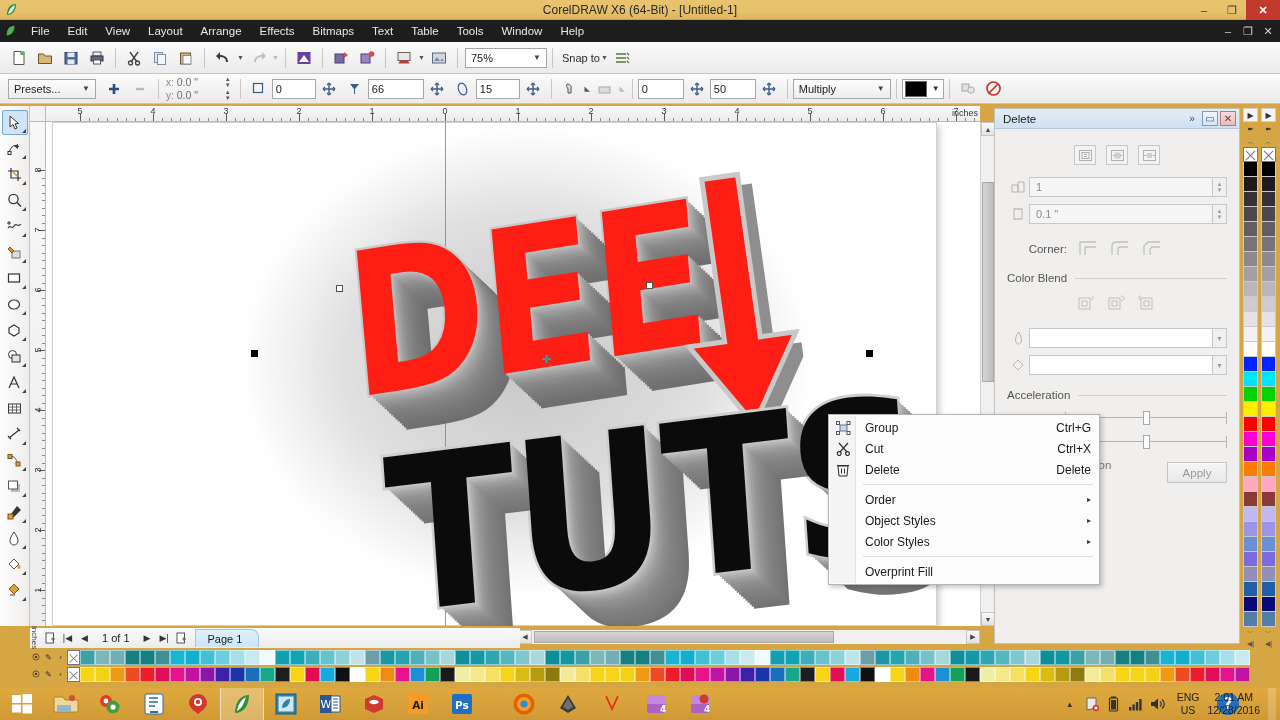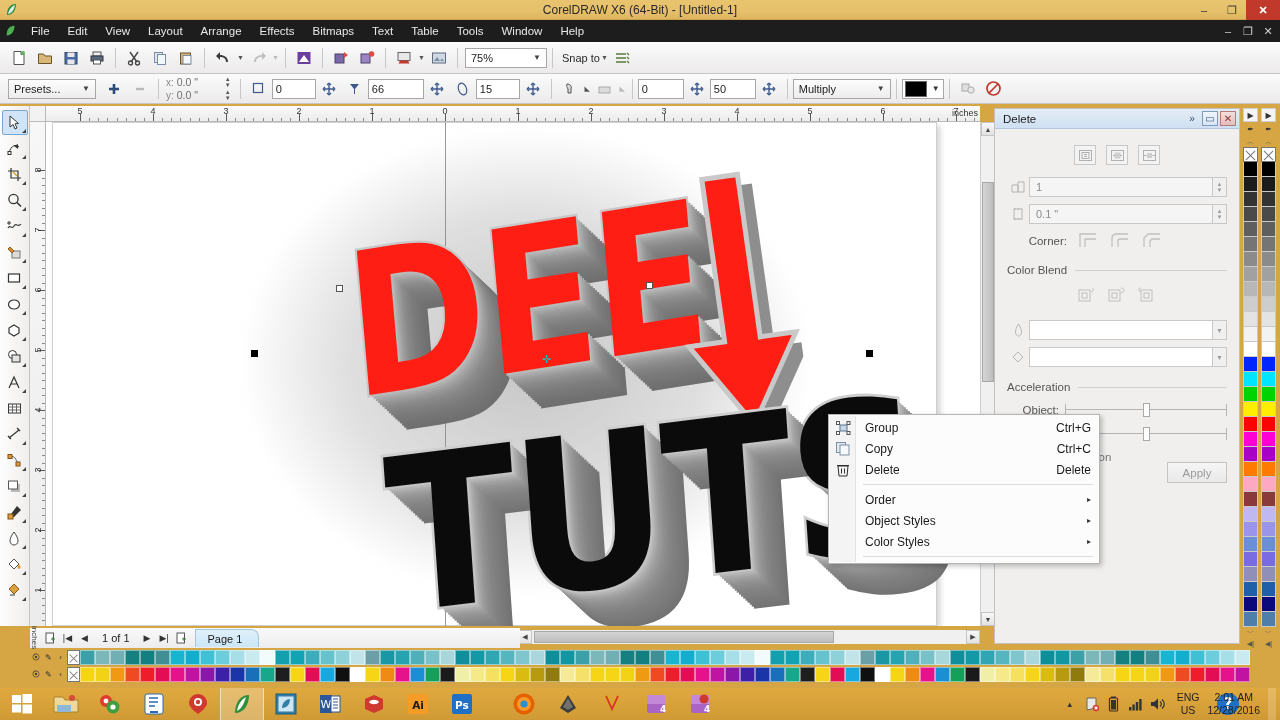--- a/index.html
+++ b/index.html
@@ -247,21 +247,21 @@
   .dk-field{ display:flex; align-items:center; margin-bottom:7px;}
   .dk-field .ico{ width:22px;height:18px;display:flex;align-items:center;justify-content:center;}
   .dk-inp{
     flex:1; height:20px; border:1px solid #c8c8c8; background:#f5f5f5; display:flex;
     align-items:center; padding-left:6px; font-size:11px; color:#8b8b8b;
   }
   .dk-spin{ width:14px;height:20px;border:1px solid #c8c8c8;border-left:none;background:#f0f0f0;
     display:flex;flex-direction:column;align-items:center;justify-content:center;}
   .dk-spin i{font-size:6px;line-height:6px;color:#9a9a9a;font-style:normal;}
   .dk-lbl{ font-size:11.5px; color:#555; }
-  .corner-row{ display:flex;align-items:center;gap:10px;margin:8px 0 14px;}
+  .corner-row{ display:flex;align-items:center;gap:10px;margin:16px 0 14px;}
   .sec-head{ display:flex;align-items:center;gap:8px;margin:6px 0 10px;}
   .sec-head .ln{ flex:1;height:1px;background:#cfcfcf;}
   .sld{ flex:1; height:14px; position:relative; margin-left:6px;}
   .sld .track{position:absolute;left:0;right:0;top:6px;height:1px;background:#b4b4b4;}
   .sld .cap{position:absolute;top:1px;width:1px;height:12px;background:#b4b4b4;}
   .sld .knob{position:absolute;top:0px;width:7px;height:14px;background:#fdfdfd;
     border:1px solid #a9a9a9;}
   .dk-chk{ display:flex; align-items:center; gap:6px; margin-top:10px; color:#777; font-size:11.5px;}
   .chkbox{ width:12px;height:12px;border:1px solid #b5b5b5;background:#f3f3f3;}
   .apply-btn{
@@ -1418,31 +1418,32 @@
             <rect x="0.5" y="10.5" width="3" height="3" fill="#fff" stroke="#555"></rect>
             <rect x="11" y="10.5" width="3" height="3" fill="#fff" stroke="#555"></rect>
           </svg>
       </span>
       <span class="lab">Group</span>
       <span class="acc">Ctrl+G</span>
     </div>
 
 
 
-
     <div class="ctx-item">
       <span class="ico">
         <svg width="15" height="14" viewBox="0 0 15 14">
-            <rect x="0.5" y="0.5" width="9" height="10" fill="#e3e9f0" stroke="#7c8ea3"></rect>
-            <rect x="4" y="3" width="9" height="10" fill="#f6f9fc" stroke="#7c8ea3"></rect>
+            <path d="M3 1 L11 10 M12 1 L4 10" stroke="#2e2e2e" stroke-width="1.2" fill="none"></path>
+            <circle cx="3.2" cy="11.6" r="1.9" fill="none" stroke="#2e2e2e" stroke-width="1.2"></circle>
+            <circle cx="11.5" cy="11.6" r="1.9" fill="none" stroke="#2e2e2e" stroke-width="1.2"></circle>
           </svg>
       </span>
-      <span class="lab">Copy</span>
-      <span class="acc">Ctrl+C</span>
-    </div>
+      <span class="lab">Cut</span>
+      <span class="acc">Ctrl+X</span>
+    </div>
+
 
     <div class="ctx-item">
       <span class="ico">
         <svg width="14" height="14" viewBox="0 0 14 14">
             <path d="M2 3 L12 3 L11 13 L3 13Z" fill="none" stroke="#2e2e2e"></path>
             <path d="M1 2.5h12 M5.5 5.5v5 M8.5 5.5v5" stroke="#2e2e2e"></path>
           </svg>
       </span>
       <span class="lab">Delete</span>
       <span class="acc">Delete</span>
@@ -1458,20 +1459,23 @@
       <span class="lab">Object Styles</span>
       <span class="sub">▸</span>
     </div>
     <div class="ctx-item">
       <span class="lab">Color Styles</span>
       <span class="sub">▸</span>
     </div>
 
     <div class="ctx-sep"></div>
 
+    <div class="ctx-item">
+      <span class="lab">Overprint Fill</span>
+    </div>
   </div>
 
   <div class="ta
 skbar taskbar">
     <div class="tk">
       <svg width="22" height="22" viewBox="0 0 22 22">
           <rect x="1" y="2" width="9" height="8" fill="#fff"></rect>
           <rect x="11.5" y="1" width="9.5" height="9" fill="#fff"></rect>
           <rect x="1" y="11.5" width="9" height="8" fill="#fff"></rect>
           <rect x="11.5" y="11.5" width="9.5" height="9" fill="#fff"></rect>

